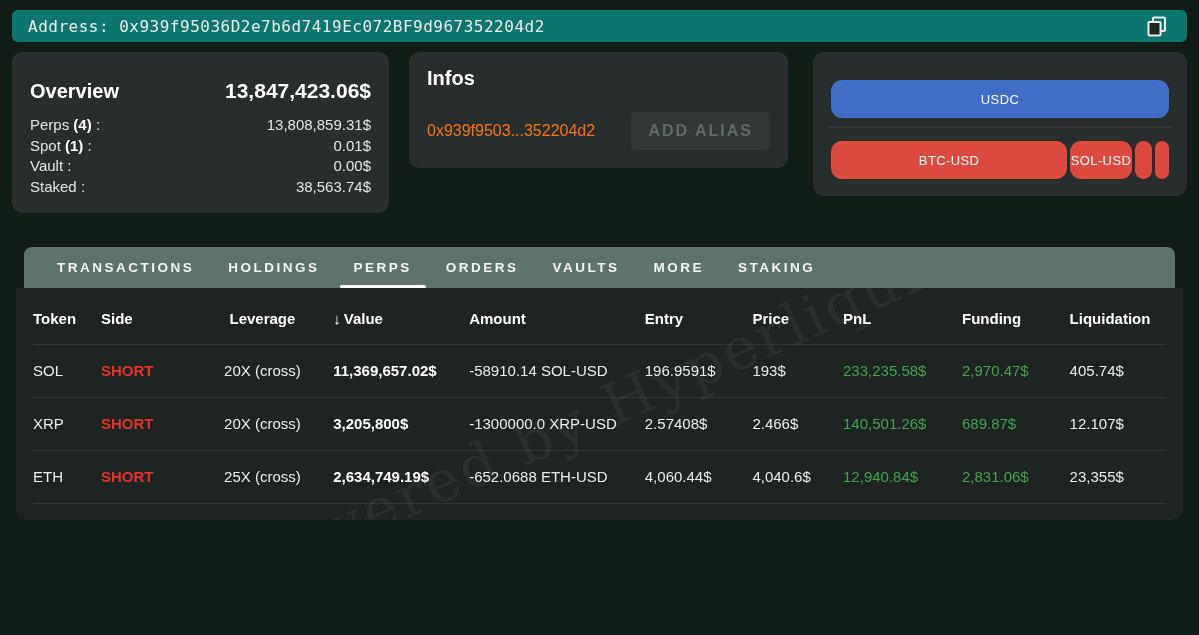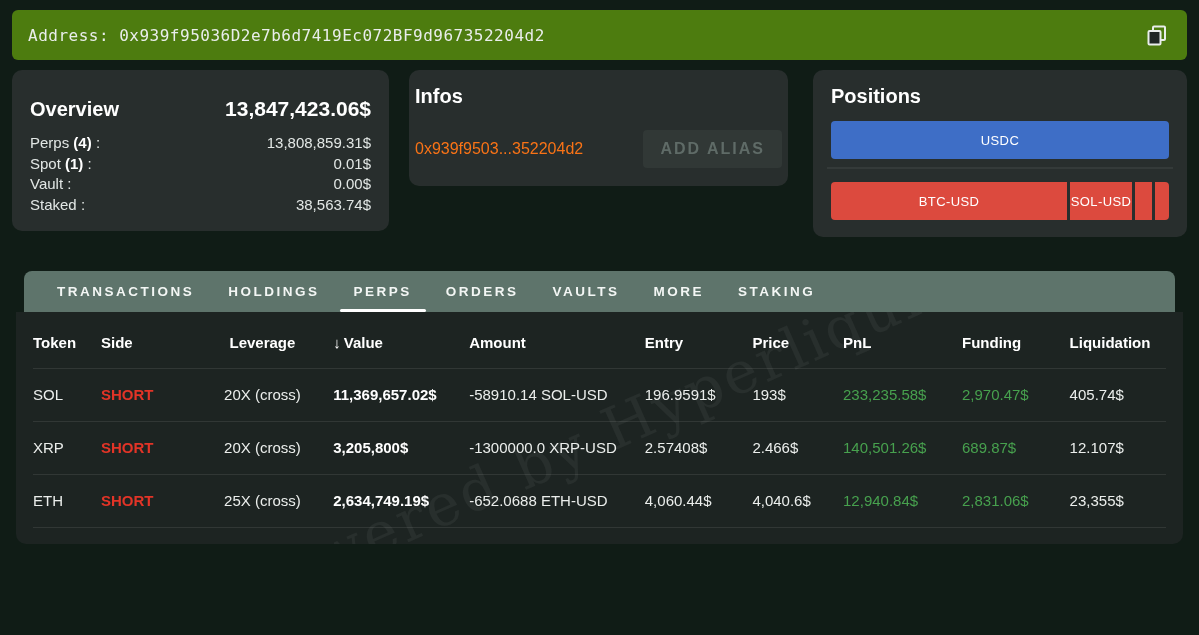--- a/index.html
+++ b/index.html
@@ -2,54 +2,54 @@
 <html><head>
 <meta charset="utf-8">
 <style>
   * { margin:0; padding:0; box-sizing:border-box; }
   html,body { background:#101c16; }
   body { font-family:"Liberation Sans", sans-serif; }
   .page { width:1199px; height:635px; position:relative; overflow:hidden; background:#101c16; }
 
   
   .address-bar {
-    margin:10px 12px 0; height:50px; background:#4d7c0f; border-radius:6px;
+    margin:10px 12px 0; height:32px; background:#0f766e; border-radius:6px;
     display:flex; align-items:center; justify-content:space-between; padding:0 16px;
   }
   .address-text {
     font-family:"DejaVu Sans Mono", monospace; font-size:16px; color:#e9edeb; letter-spacing:0.5px;
   }
   .copy-btn { width:28px; height:28px; display:flex; align-items:center; justify-content:center; cursor:pointer; }
 
   
   .cards { display:flex; align-items:flex-start; margin:10px 12px 0; }
   .card { background:#282e2d; border-radius:10px; color:#e9edeb; }
   .card-title { font-size:20px; font-weight:700; color:#fff; }
 
   .card.overview { width:378px; padding:27px 18px 16px; }
   .ov-head { display:flex; justify-content:space-between; align-items:baseline; margin-bottom:12px; }
   .ov-total { font-size:21px; font-weight:700; color:#fff; }
   .ov-row { display:flex; justify-content:space-between; font-size:15px; line-height:20.5px; color:#e2e7e5; }
   .ov-row b { color:#fff; }
 
-  .card.infos { width:380px; margin-left:20px; padding:15px 6px 18px; }
+  .card.infos { width:380px; margin-left:20px; padding:15px 18px 18px; }
   .infos-row { display:flex; justify-content:space-between; align-items:center; margin-top:22px; }
   .infos-address { font-size:16px; color:#f97316; }
   .alias-btn {
     background:#313836; border:none; border-radius:4px; padding:10px 17px;
     color:#5f6b67; font-size:16px; font-weight:700; letter-spacing:2px; cursor:pointer;
     font-family:"Liberation Sans", sans-serif;
   }
 
   .card.positions { width:375px; margin-left:25px; padding:15px 18px 17px; }
   .bar { display:flex; gap:3px; height:38px; border-radius:4px; overflow:hidden; margin-top:13px; }
   .bar-seg {
     display:flex; align-items:center; justify-content:center; min-width:0;
     color:#fff; font-size:13px; font-weight:500; letter-spacing:0.4px; overflow:hidden;
-    flex-basis:0; cursor:pointer;
+    flex-basis:0; cursor:pointer;border-radius:11px;
   }
   .bar-divider { height:2px; background:rgba(255,255,255,0.06); margin:8px -4px 0; }
 
   
   .tabbar {
     margin:34px 24px 0; height:41px; background:#5e746b; border-radius:8px 8px 0 0;
     display:flex; align-items:stretch; padding:0 16px;
   }
   .tab {
     position:relative; display:flex; align-items:center; padding:0 17px;
@@ -130,21 +130,20 @@
 
     <div class="card infos">
       <div class="card-title">Infos</div>
       <div class="infos-row">
         <span class="infos-address">0x939f9503...352204d2</span>
         <button class="alias-btn">ADD ALIAS</button>
       </div>
     </div>
 
     <div class="card positions">
-      <div class="card-title">Positions</div>
       <div class="bar">
           <div class="bar-seg" style="flex-grow: 100; background: rgb(62, 110, 198);">USDC</div>
         </div>
       <div class="bar-divider"></div>
       <div class="bar">
           <div class="bar-seg" style="flex-grow: 71.8; background: rgb(220, 74, 62);">BTC-USD</div>
           <div class="bar-seg" style="flex-grow: 18.7; background: rgb(220, 74, 62);">SOL-USD</div>
           <div class="bar-seg" style="flex-grow: 5.2; background: rgb(220, 74, 62);"></div>
           <div class="bar-seg" style="flex-grow: 4.3; background: rgb(220, 74, 62);"></div>
         </div>

